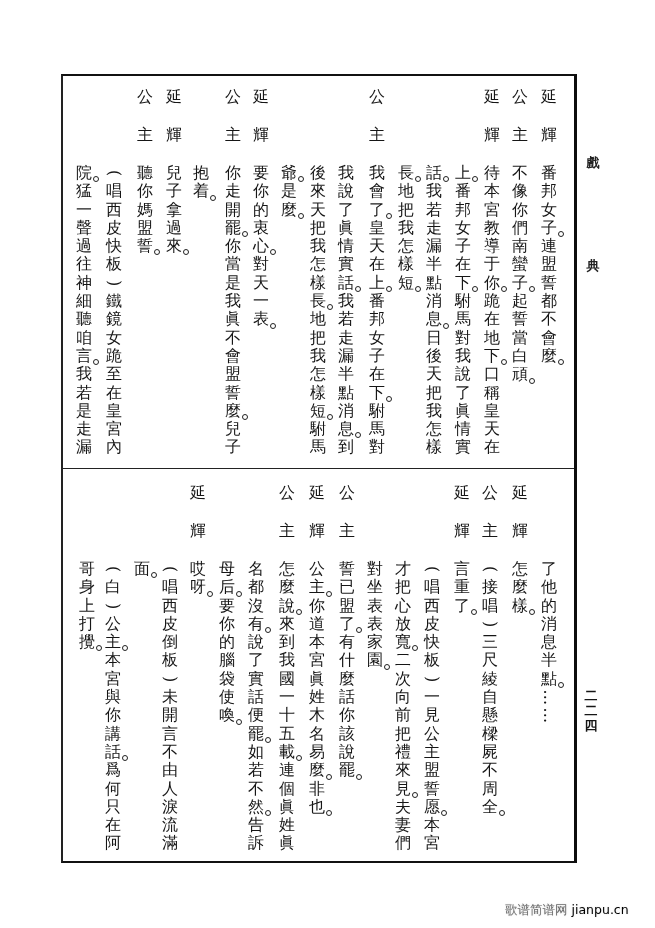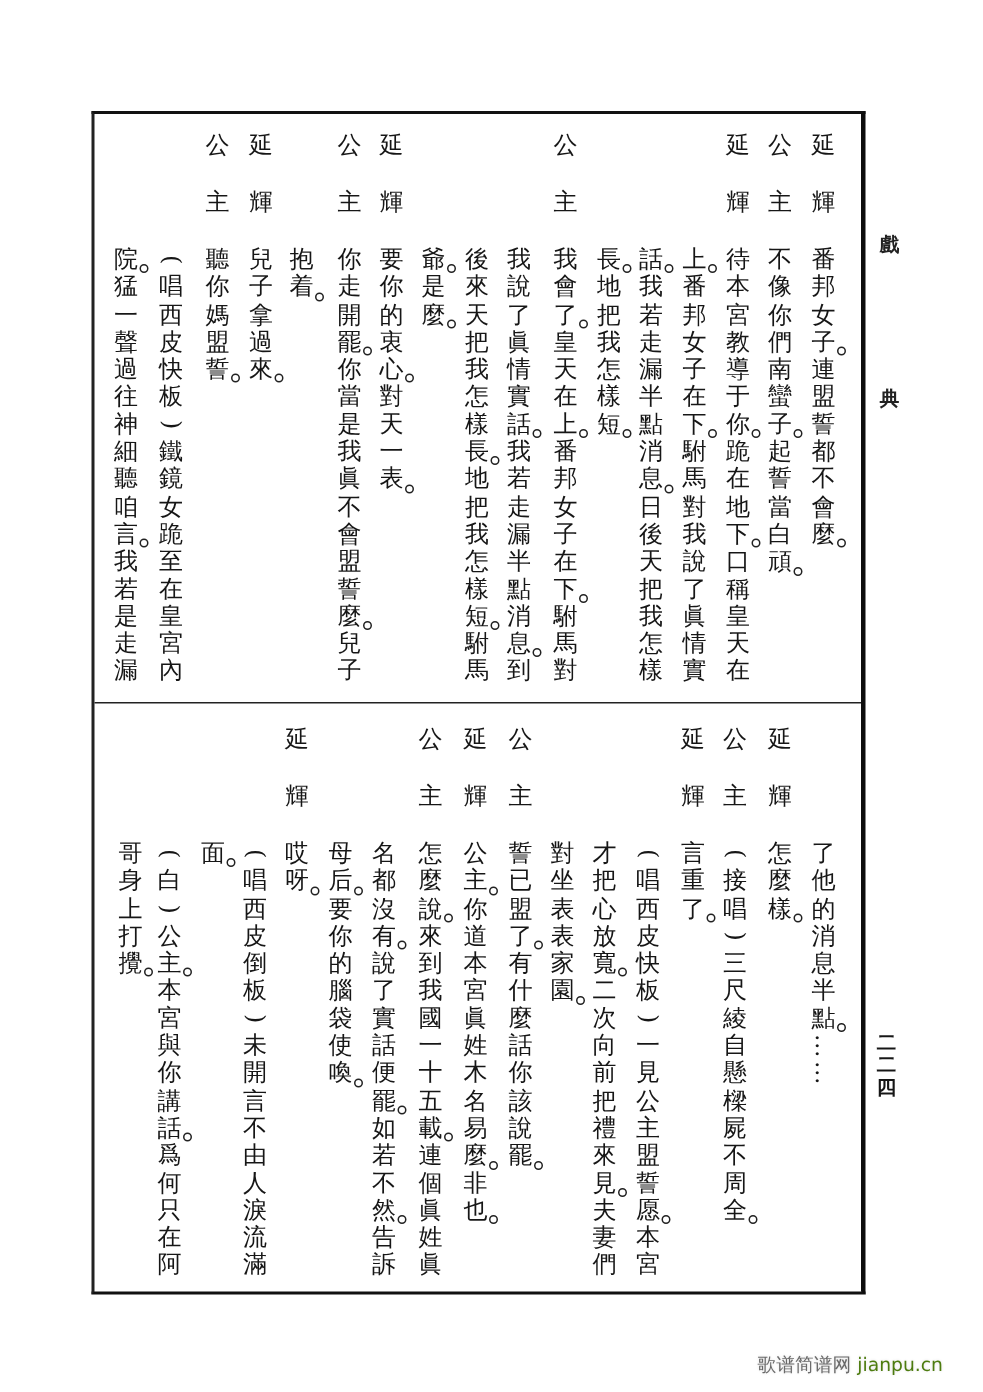--- a/index.html
+++ b/index.html
@@ -649,15 +649,15 @@
           <span class="c">哥</span>
           <span class="c">身</span>
           <span class="c">上</span>
           <span class="c">打</span>
           <span class="c pd">攪</span>
         </div>
       </div>
   </div>
 
   <div class="watermark">
-    <span>歌谱简谱网</span><span class="dom" style="color: #4d7c0f;">jianpu.cn</span>
+    <span>歌谱简谱网</span><span class="dom" style="color: #000000;">jianpu.cn</span>
   </div>
 </div>
 
 </body></html>

